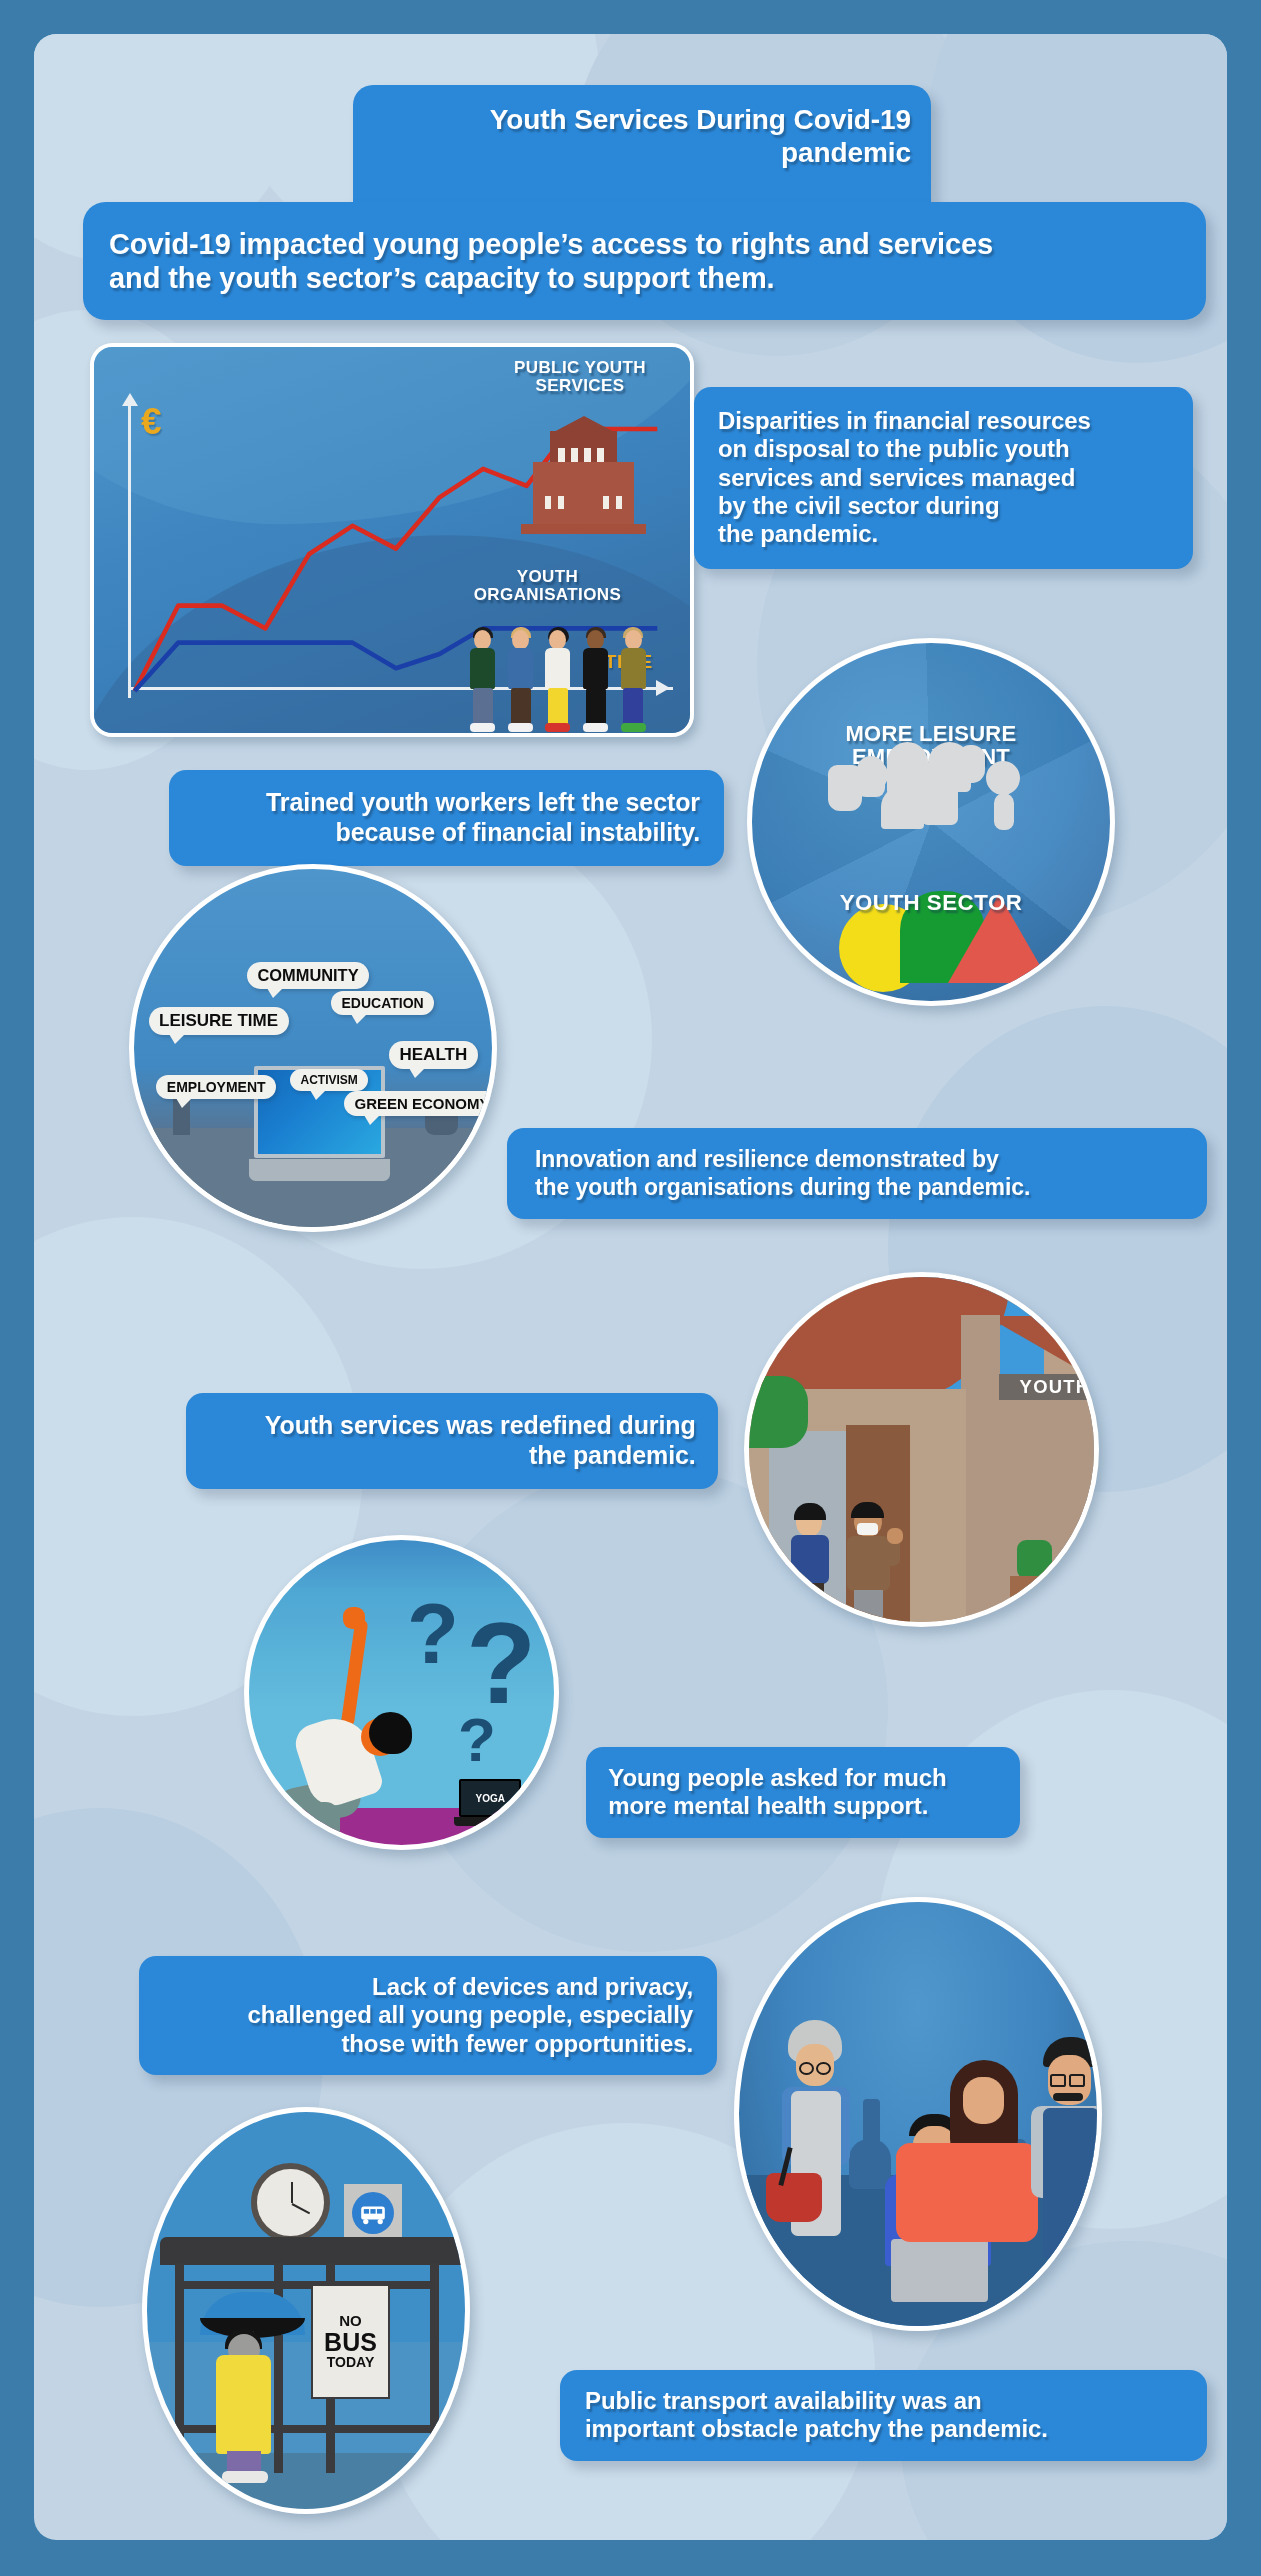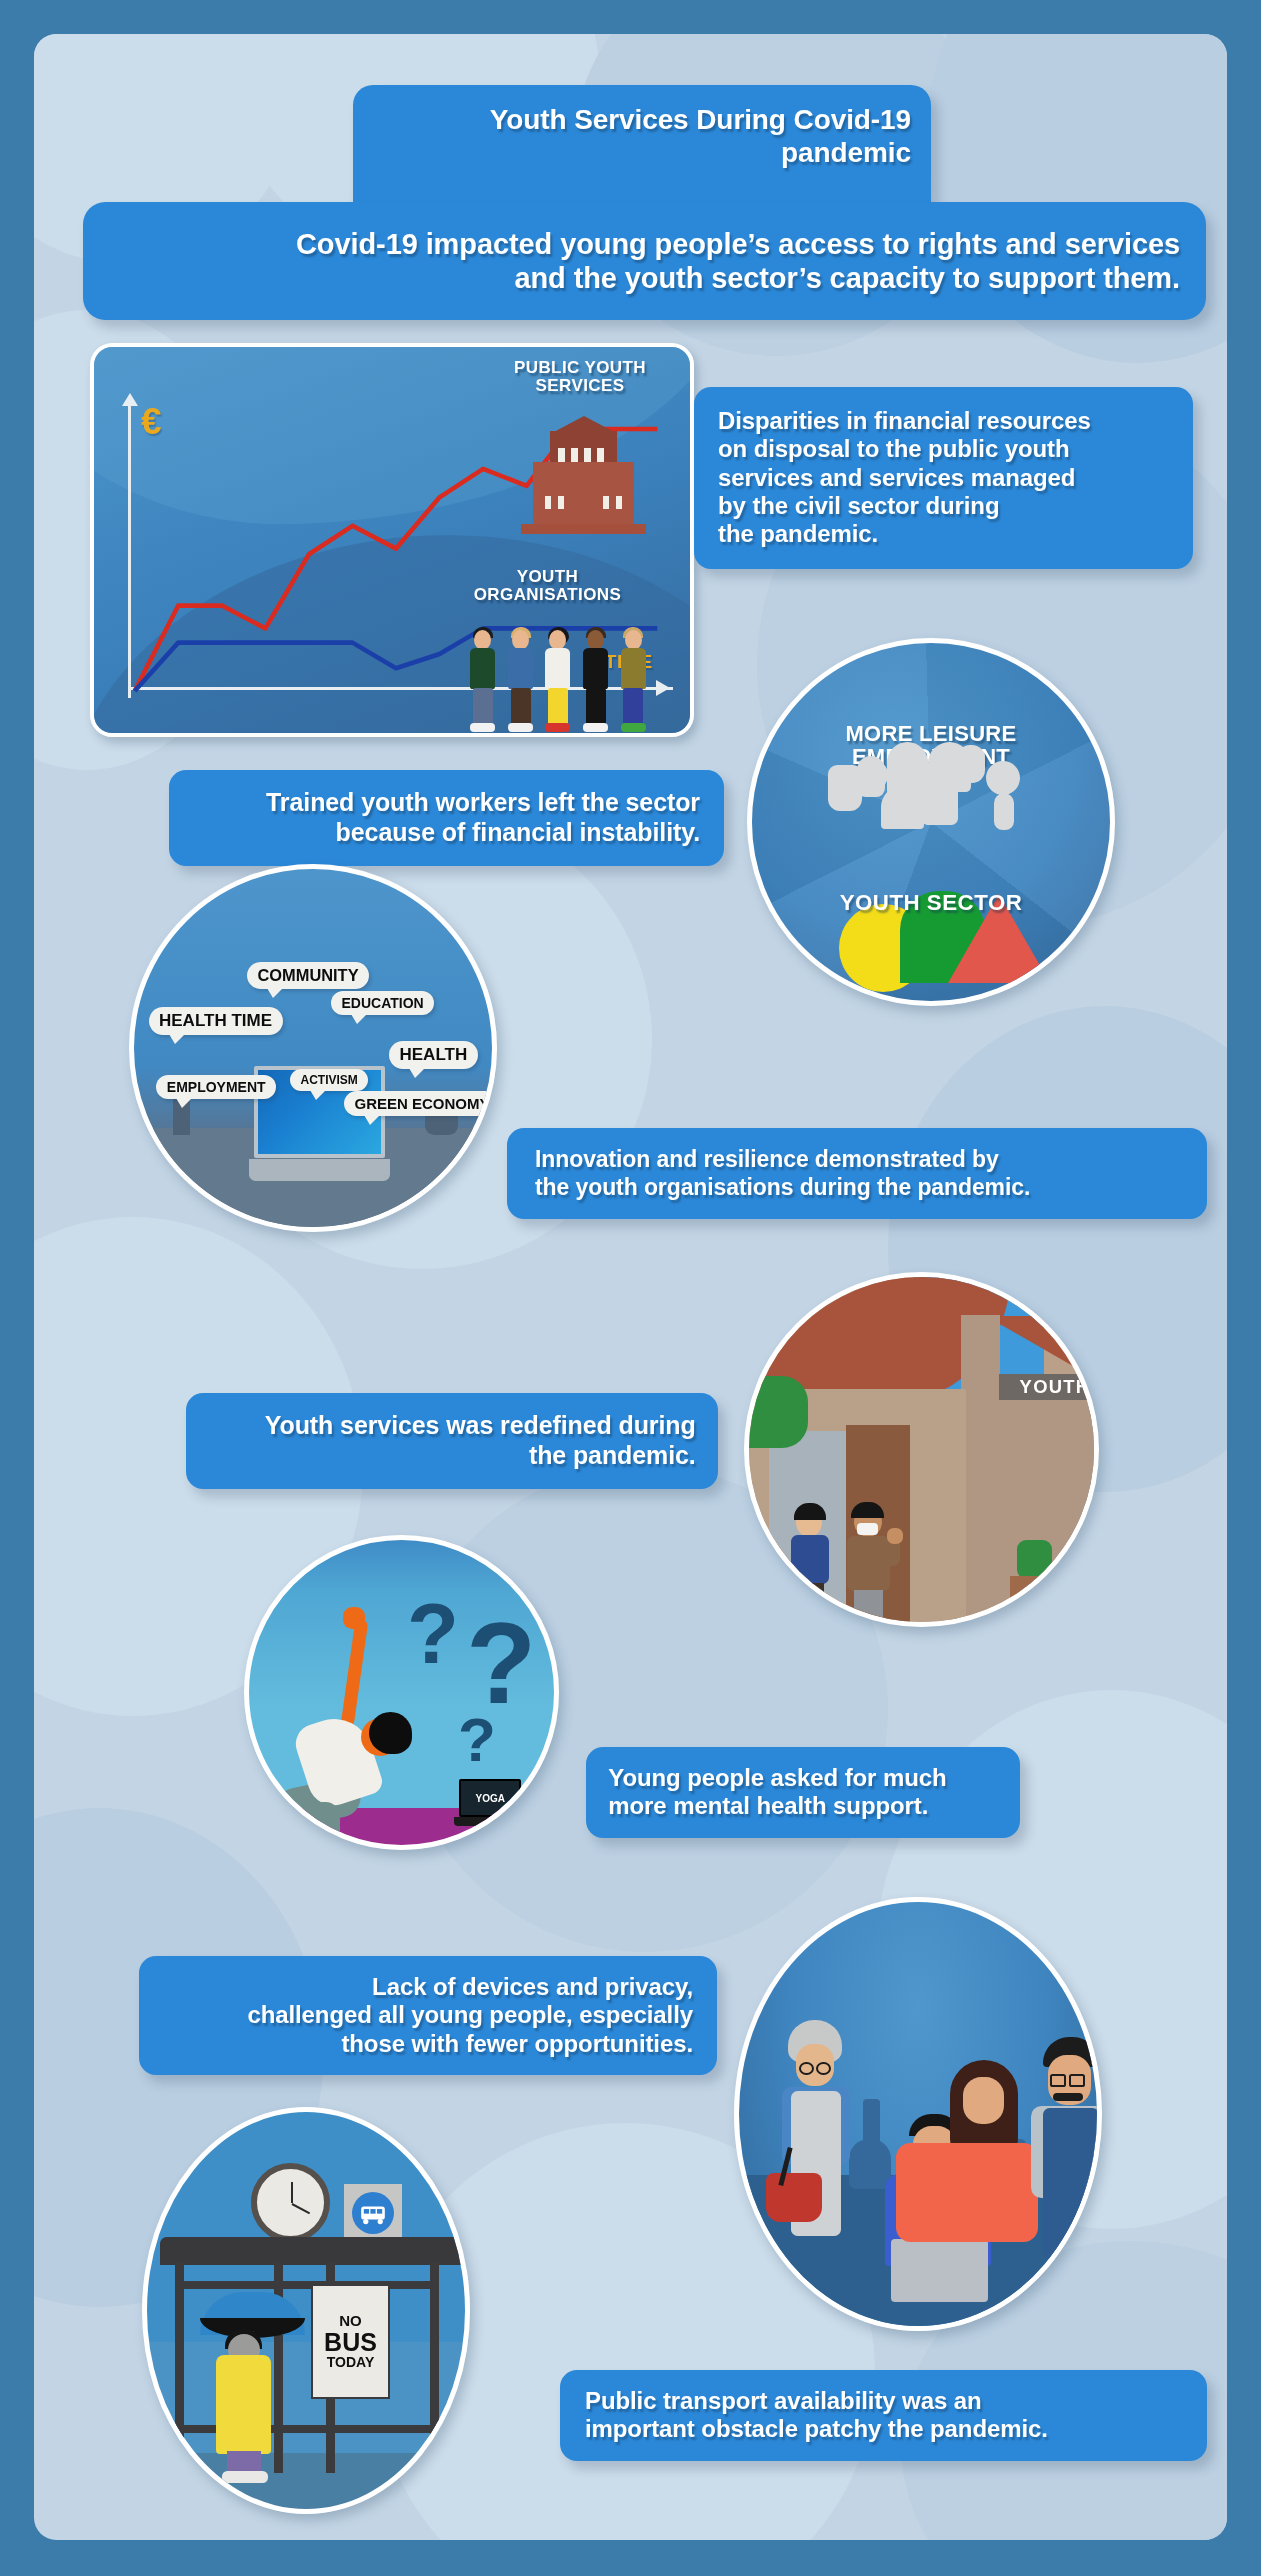--- a/index.html
+++ b/index.html
@@ -51,21 +51,21 @@
     left:319px; top:51px; width:578px;
     text-align:right;
     font-size:28px;
     padding:18.4px 20px 17px;
     border-radius:20px;
   }
 
   
   #intro-banner {
     left:49px; top:168px; width:1123px;
-    text-align:right;
+    text-align:left;
     font-size:29px;
     padding:25px 26px;
     border-radius:22.3px;
   }
 
   
   #chart-card {
     position:absolute; left:56px; top:309px; width:604px; height:394px;
     border-radius:22.3px;
     border:4.6px solid #ffffff;
@@ -429,21 +429,21 @@
 
       <div id="laptop">
         <div class="screen">
             <div class="inner"></div>
           </div>
         <div class="base"></div>
       </div>
 
       <div class="bubble" style="left:113px;top:93px;font-size:16.4px;">COMMUNITY</div>
       <div class="bubble" style="left:197px;top:122px;font-size:14px;">EDUCATION</div>
-      <div class="bubble" style="left:14.5px;top:138px;font-size:17px;">HEALTH TIME</div>
+      <div class="bubble" style="left:14.5px;top:138px;font-size:17px;">LEISURE TIME</div>
       <div class="bubble" style="left:156px;top:164px;font-size:12px;margin-top:36px;">ACTIVISM</div>
       <div class="bubble" style="left:255px;top:172px;font-size:17px;">HEALTH</div>
       <div class="bubble" style="left:22.3px;top:206px;font-size:14px;">EMPLOYMENT</div>
       <div class="bubble" style="left:210px;top:222px;font-size:15px;">GREEN ECONOMY</div>
     </div>
 
     <div class="banner" id="banner-innovation" style="left:473px;top:1094px;width:700px;font-size:23px;text-align:left;padding:18.4px 28px;">
       <div>Innovation and resilience demonstrated by</div>
       <div>the youth organisations during the pandemic.</div>
     </div>

